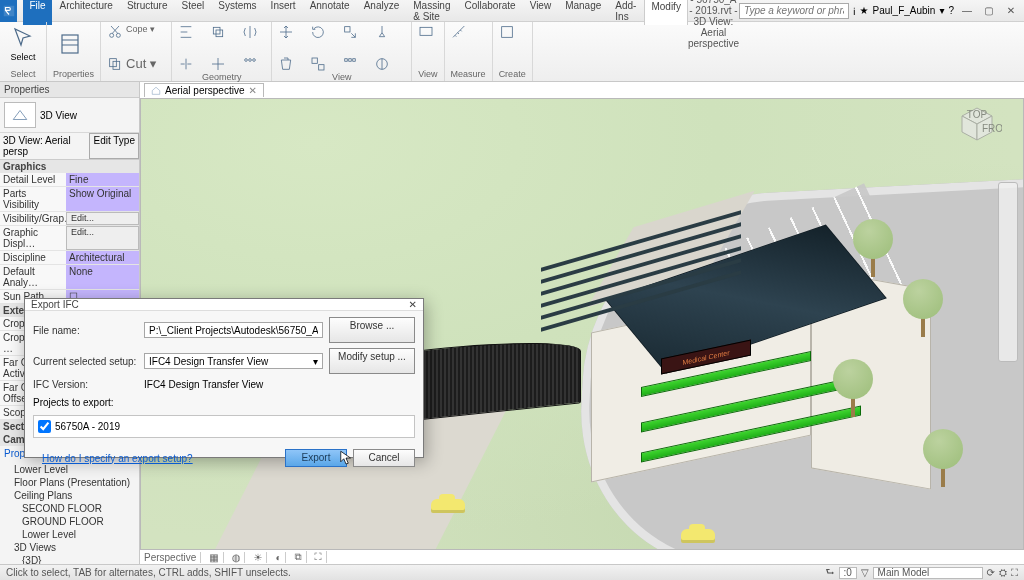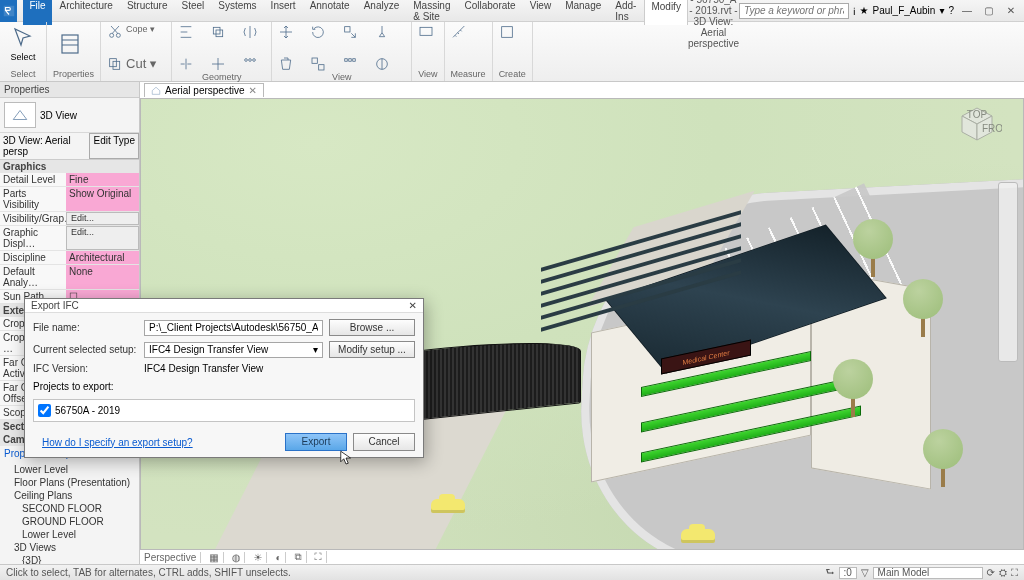--- a/index.html
+++ b/index.html
@@ -26,21 +26,21 @@
 .tiny-row { display:flex; gap:3px; }
 
 
 .workarea { display:flex; height:calc(580px - 22px - 60px - 16px); }
 .prop-panel { width:140px; background:#f4f4f4; border-right:1px solid #c8c8c8; display:flex; flex-direction:column; }
 .panel-header { background:#e6e6e6; border-bottom:1px solid #ccc; padding:2px 4px; color:#444; }
 .type-sel { display:flex; align-items:center; gap:4px; padding:4px; border-bottom:1px solid #d8d8d8; }
 .type-icon { width:32px; height:26px; border:1px solid #bbb; background:#fff; display:flex; align-items:center; justify-content:center; }
 .prop-row { display:flex; border-bottom:1px solid #e4e4e4; }
 .prop-row .k { width:66px; padding:1px 3px; background:#f8f8f8; color:#333; }
-.prop-row .v { flex:1; padding:1px 3px; background:#f9a8d4; color:#333; }
+.prop-row .v { flex:1; padding:1px 3px; background:#c4b5fd; color:#333; }
 .prop-row .btn { background:#eee; border:1px solid #bbb; padding:0 4px; font-size:9px; }
 .prop-section { background:#e6e6e6; padding:1px 3px; font-weight:bold; color:#444; }
 .view-instance { display:flex; border-bottom:1px solid #ccc; }
 .view-instance .k { flex:1; padding:2px 3px; }
 .edit-type { border:1px solid #aaa; background:#f0f0f0; padding:1px 3px; }
 
 .browser { flex:1; overflow:hidden; font-size:9px; color:#333; padding:2px 4px; }
 .browser .item { padding:1px 0 1px 10px; }
 .browser .sub { padding-left:18px; }
 
@@ -92,21 +92,21 @@
 .sb-cluster { display:flex; gap:4px; align-items:center; }
 .sb-field { border:1px solid #bbb; background:#fff; padding:0 4px; height:12px; display:flex; align-items:center; }
 
 
 .dialog { position:absolute; left:24px; top:298px; width:400px; height:160px; background:#f7f7f7; border:1px solid #7a7a7a; box-shadow:2px 4px 16px rgba(0,0,0,.3); display:flex; flex-direction:column; }
 .dlg-title { height:18px; background:#fff; border-bottom:1px solid #ddd; display:flex; align-items:center; padding:0 6px; justify-content:space-between; color:#444; }
 .dlg-body { padding:6px 8px; display:flex; flex-direction:column; gap:5px; flex:1; }
 .dlg-row { display:flex; align-items:center; gap:6px; }
 .dlg-row .lab { width:105px; color:#333; }
 .dlg-input { flex:1; border:1px solid #a6a6a6; background:#fff; padding:1px 4px; height:16px; }
-.dlg-btn { width:86px; height:17px; border:1px solid #8a8a8a; background:linear-gradient(#fdfdfd,#e6e6e6); text-align:center; line-height:15px; color:#333; }
+.dlg-btn { width:86px; height:26px; border:1px solid #8a8a8a; background:linear-gradient(#fdfdfd,#e6e6e6); text-align:center; line-height:15px; color:#333; }
 .dlg-combo { flex:1; border:1px solid #a6a6a6; background:#fff; height:16px; display:flex; align-items:center; justify-content:space-between; padding:0 4px; }
 .dlg-projects { border:1px solid #c4c4c4; background:#fff; flex:1; padding:4px; margin-top:2px; }
 .dlg-check { display:flex; align-items:center; gap:4px; }
 .dlg-footer { display:flex; justify-content:space-between; align-items:center; padding:5px 8px 6px 8px;margin-left:9px; }
 .link { color:#0a5bd0; text-decoration:underline; cursor:pointer; }
 .btn-primary { width:62px; height:18px; border:1px solid #2a72c8; background:linear-gradient(#8fc5f8,#5aa7e8); text-align:center; line-height:16px; color:#1b3a57; }
 .btn-secondary { width:62px; height:18px; border:1px solid #8a8a8a; background:linear-gradient(#fdfdfd,#e6e6e6); text-align:center; line-height:16px; color:#333; }
 .cursor { position:absolute; left:340px; top:450px; width:12px; height:16px; pointer-events:none; }
 
 svg.icon { width:16px; height:16px; fill:none; stroke:#4d6b8a; stroke-width:1.2; }

